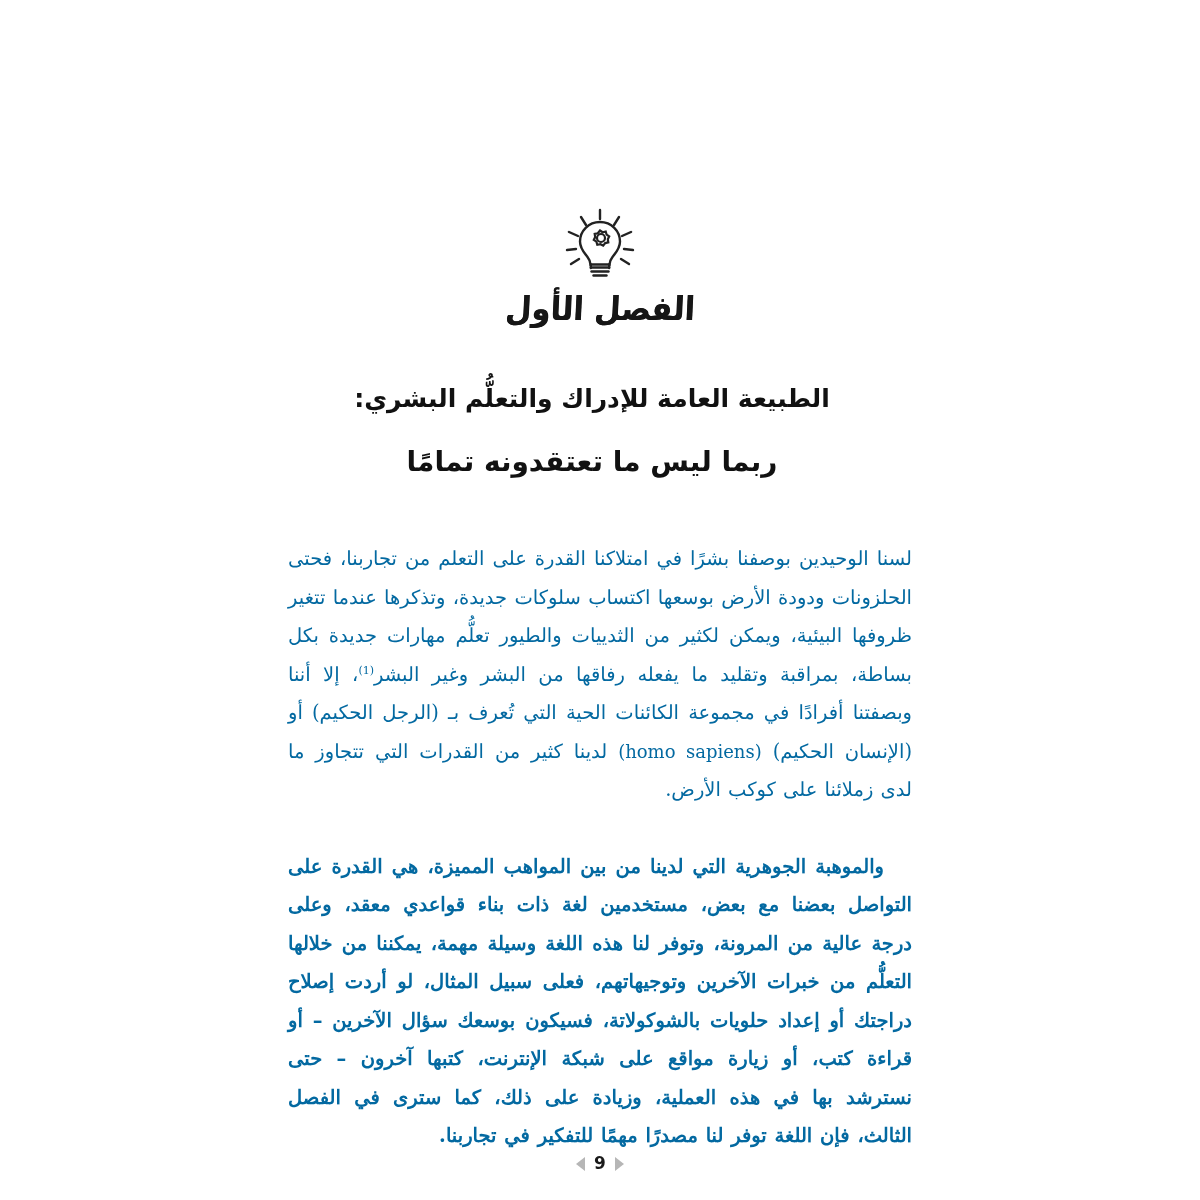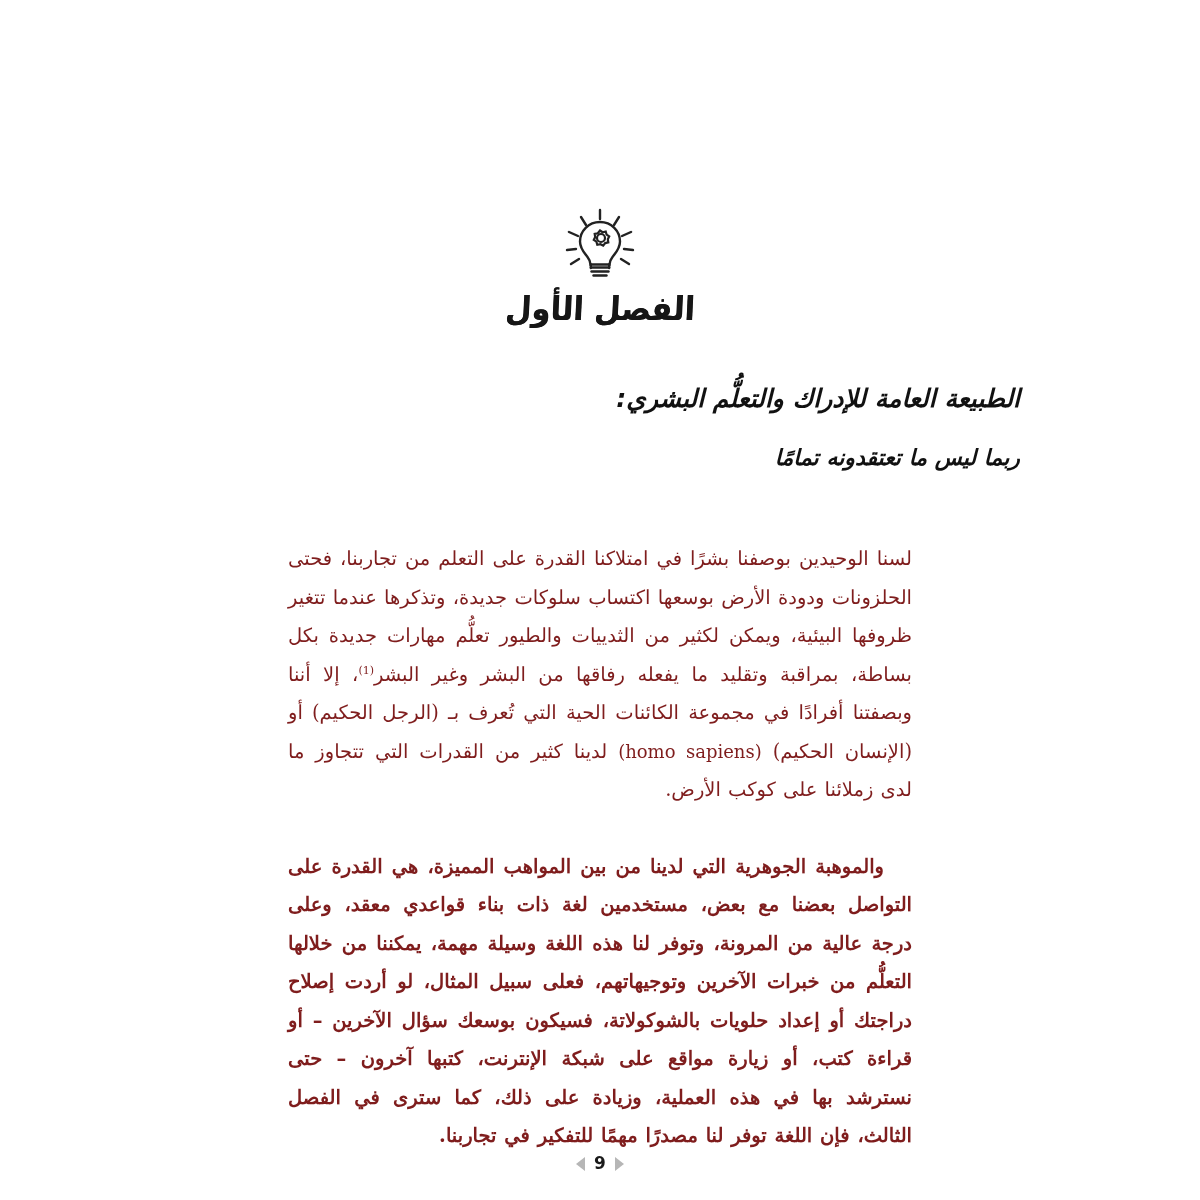--- a/index.html
+++ b/index.html
@@ -55,39 +55,38 @@
     margin-top: 2px;
     text-shadow: 0.4px 0 0 #161616;
     direction: rtl;
   }
 
   
   .title-block {
     position: absolute;
     top: 380px;
     left: 180px;
-    right: 180px;
-    text-align: right;
+    right: 196px;
+    text-align: center;
     direction: rtl;
-    font-style: italic;
   }
 
   .chapter-title {
     font-family: "DejaVu Sans", "Liberation Sans", sans-serif;
     font-size: 25px;
     font-weight: 700;
     color: #111111;
     line-height: 1.5;
     margin: 0;
     letter-spacing: 0px;
   }
 
   .chapter-subtitle {
     font-family: "DejaVu Sans", "Liberation Sans", sans-serif;
-    font-size: 22px;
+    font-size: 28px;
     font-weight: 700;
     color: #111111;
     line-height: 1.5;
     margin: 23px 0 0 0;
   }
 
   
   .body-text {
     position: absolute;
     top: 540px;
@@ -95,21 +94,21 @@
     left: 288px;
     direction: rtl;
     text-align: justify;
     text-align-last: right;
   }
 
   .para {
     font-family: "DejaVu Serif", "Liberation Serif", serif;
     font-size: 19.5px;
     line-height: 38.5px;
-    color: #7f1d1d;
+    color: #0369a1;
     margin: 0 0 38px 0;
     text-indent: 0;
     word-spacing: 1px;
   }
 
   .para.indent {
     text-indent: 28px;
     font-weight: bold;
   }
 

